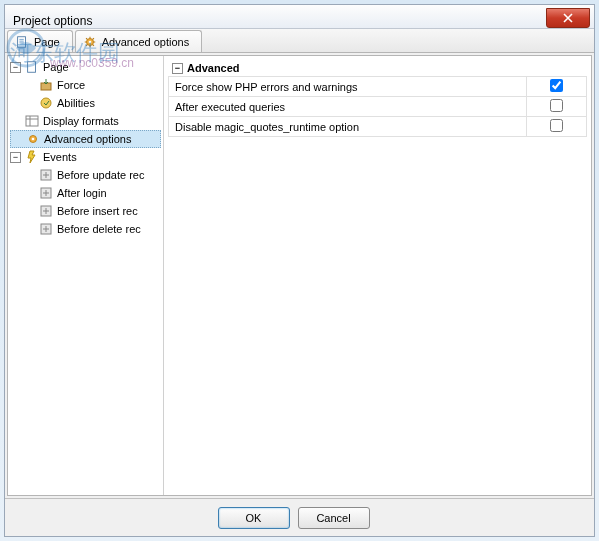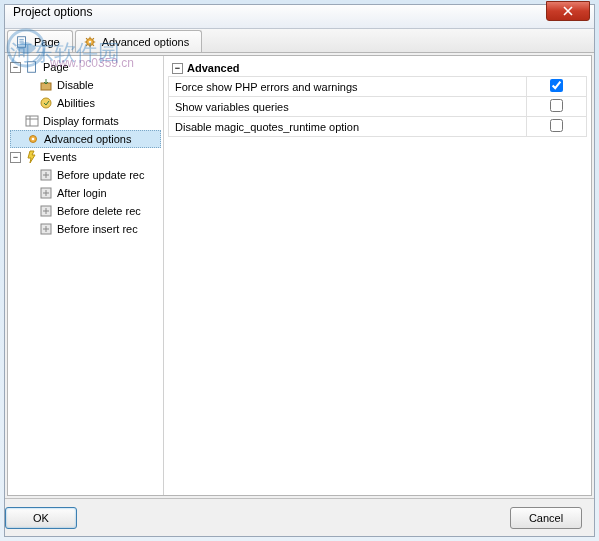--- a/index.html
+++ b/index.html
@@ -1,20 +1,20 @@
 <!DOCTYPE html>
 <html><head>
 <meta charset="utf-8">
 <style>
 * { box-sizing: border-box; margin: 0; padding: 0; font-family: Tahoma, "Segoe UI", sans-serif; font-size: 11px; }
 body { width: 599px; height: 541px; background: linear-gradient(180deg, #d9e8f5 0%, #e8f1f9 100%); overflow: hidden; position: relative; }
 
 .window { position: absolute; left: 4px; top: 4px; right: 4px; bottom: 4px; background: #f0f0f0; border: 1px solid #9aa7b7; display: flex; flex-direction: column; }
 
-.titlebar { height: 24px; background: linear-gradient(180deg, #fdfdfd 0%, #e9eef5 100%); border-bottom: 1px solid #c0c7d1; display: flex; align-items: flex-start; justify-content: space-between; padding-left: 8px; }
+.titlebar { height: 24px; background: linear-gradient(180deg, #fdfdfd 0%, #e9eef5 100%); border-bottom: 1px solid #c0c7d1; display: flex; align-items: flex-end; justify-content: space-between; padding-left: 8px; }
 .titlebar-text { font-size: 12px; color: #000; }
 .close-btn { width: 44px; height: 20px; background: linear-gradient(180deg, #e67a69 0%, #c83b27 50%, #b52c18 100%); border: 1px solid #8a2816; border-radius: 0 0 3px 3px; display: flex; align-items: center; justify-content: center; margin-right: 4px; margin-top: -4px; cursor: pointer; }
 .close-btn svg { width: 10px; height: 10px; }
 
 .tabbar { height: 24px; background: linear-gradient(180deg, #f7f7f7 0%, #e8e8e8 100%); display: flex; align-items: flex-end; padding-left: 2px; border-bottom: 1px solid #b5b5b5; }
 .tab { height: 22px; padding: 0 12px 0 6px; display: flex; align-items: center; gap: 4px; background: linear-gradient(180deg, #fdfdfd 0%, #f0f0f0 100%); border: 1px solid #b5b5b5; border-bottom: none; border-radius: 3px 3px 0 0; margin-right: 2px; cursor: pointer; }
 .tab .icon { width: 16px; height: 16px; display: flex; align-items: center; justify-content: center; }
 
 .body-area { flex: 1; display: flex; background: #fff; border: 1px solid #b5b5b5; margin: 2px; }
 
@@ -29,21 +29,21 @@
 .indent-1 { padding-left: 14px; }
 
 .content { flex: 1; padding: 4px; position: relative; }
 .section-header { display: flex; align-items: center; gap: 4px; padding: 2px 4px; font-weight: bold; }
 .section-header .toggle { width: 11px; height: 11px; border: 1px solid #8a8a8a; display: flex; align-items: center; justify-content: center; font-size: 9px; }
 .grid { border: 1px solid #c0c0c0; border-collapse: collapse; width: 100%; }
 .grid td { border: 1px solid #e0e0e0; padding: 2px 6px; height: 18px; }
 .grid td.checkcell { width: 60px; text-align: center; }
 .grid input[type=checkbox] { width: 13px; height: 13px; }
 
-.footer { height: 38px; border-top: 1px solid #c0c0c0; background: #f0f0f0; display: flex; align-items: center; justify-content: space-between; padding-right: 12px; gap: 8px; }
+.footer { height: 38px; border-top: 1px solid #c0c0c0; background: #f0f0f0; display: flex; align-items: center; justify-content: center; padding-right: 12px; gap: 8px; }
 .btn { min-width: 72px; height: 22px; background: linear-gradient(180deg, #fdfdfd 0%, #e4e4e4 100%); border: 1px solid #8a8a8a; border-radius: 3px; cursor: pointer; font-size: 11px; }
 .btn.default { border: 1px solid #3c7fb1; box-shadow: 0 0 2px #6fb7e8 inset; }
 
 .watermark { position: absolute; left: 10px; top: 38px; font-size: 22px; color: #2a7abf; opacity: 0.4; font-family: "Microsoft YaHei", sans-serif; pointer-events: none; z-index: 1000; }
 .watermark-sub { position: absolute; left: 50px; top: 56px; font-size: 12px; color: #701a75; opacity: 0.4; font-family: sans-serif; pointer-events: none; z-index: 1000; }
 .watermark-logo { position: absolute; left: 6px; top: 28px; width: 40px; height: 40px; opacity: 0.35; pointer-events: none; z-index: 1000; }
 
 
 .ico-page svg, .ico-gear svg, .ico-event svg, .ico-doc svg { width: 14px; height: 14px; }
 </style>
@@ -107,21 +107,21 @@
         <span class="tree-label">Page</span>
       </div>
       <div class="tree-node indent-1">
         <span class="tree-spacer"></span>
         <span class="tree-icon">
             <svg viewBox="0 0 16 16">
               <rect x="3" y="6" width="10" height="7" fill="#d8b060" stroke="#a07020"></rect>
               <path d="M8 2v5M6 5l2 2 2-2" stroke="#3a7a3a" fill="none"></path>
             </svg>
           </span>
-        <span class="tree-label">Disable</span>
+        <span class="tree-label">Force</span>
       </div>
       <div class="tree-node indent-1">
         <span class="tree-spacer"></span>
         <span class="tree-icon">
             <svg viewBox="0 0 16 16">
               <circle cx="8" cy="8" r="5" fill="#f0d060" stroke="#b89020"></circle>
               <path d="M6 8l2 2 3-4" stroke="#3a7a3a" fill="none"></path>
             </svg>
           </span>
         <span class="tree-label">Abilities</span>
@@ -176,47 +176,47 @@
         <span class="tree-label">After login</span>
       </div>
       <div class="tree-node indent-1">
         <span class="tree-spacer"></span>
         <span class="tree-icon">
             <svg viewBox="0 0 16 16">
               <rect x="3" y="3" width="10" height="10" fill="#e8e8e8" stroke="#888"></rect>
               <path d="M8 5v6M5 8h6" stroke="#888"></path>
             </svg>
           </span>
+        <span class="tree-label">Before insert rec</span>
+      </div>
+      <div class="tree-node indent-1">
+        <span class="tree-spacer"></span>
+        <span class="tree-icon">
+            <svg viewBox="0 0 16 16">
+              <rect x="3" y="3" width="10" height="10" fill="#e8e8e8" stroke="#888"></rect>
+              <path d="M8 5v6M5 8h6" stroke="#888"></path>
+            </svg>
+          </span>
         <span class="tree-label">Before delete rec</span>
-      </div>
-      <div class="tree-node indent-1">
-        <span class="tree-spacer"></span>
-        <span class="tree-icon">
-            <svg viewBox="0 0 16 16">
-              <rect x="3" y="3" width="10" height="10" fill="#e8e8e8" stroke="#888"></rect>
-              <path d="M8 5v6M5 8h6" stroke="#888"></path>
-            </svg>
-          </span>
-        <span class="tree-label">Before insert rec</span>
       </div>
     </div>
 
     <div class="content">
       <div class="section-header">
         <span class="toggle">−</span>
         <span>Advanced</span>
       </div>
       <table class="grid">
         <tbody>
             <tr>
           <td>Force show PHP errors and warnings</td>
           <td class="checkcell"><input type="checkbox" checked="" style=""></td>
         </tr>
         <tr>
-          <td>Show variables queries</td>
+          <td>After executed queries</td>
           <td class="checkcell"><input type="checkbox" style=""></td>
         </tr>
         <tr>
           <td>Disable magic_quotes_runtime option</td>
           <td class="checkcell"><input type="checkbox" style=""></td>
         </tr>
       </tbody>
         </table>
     </div>
 

